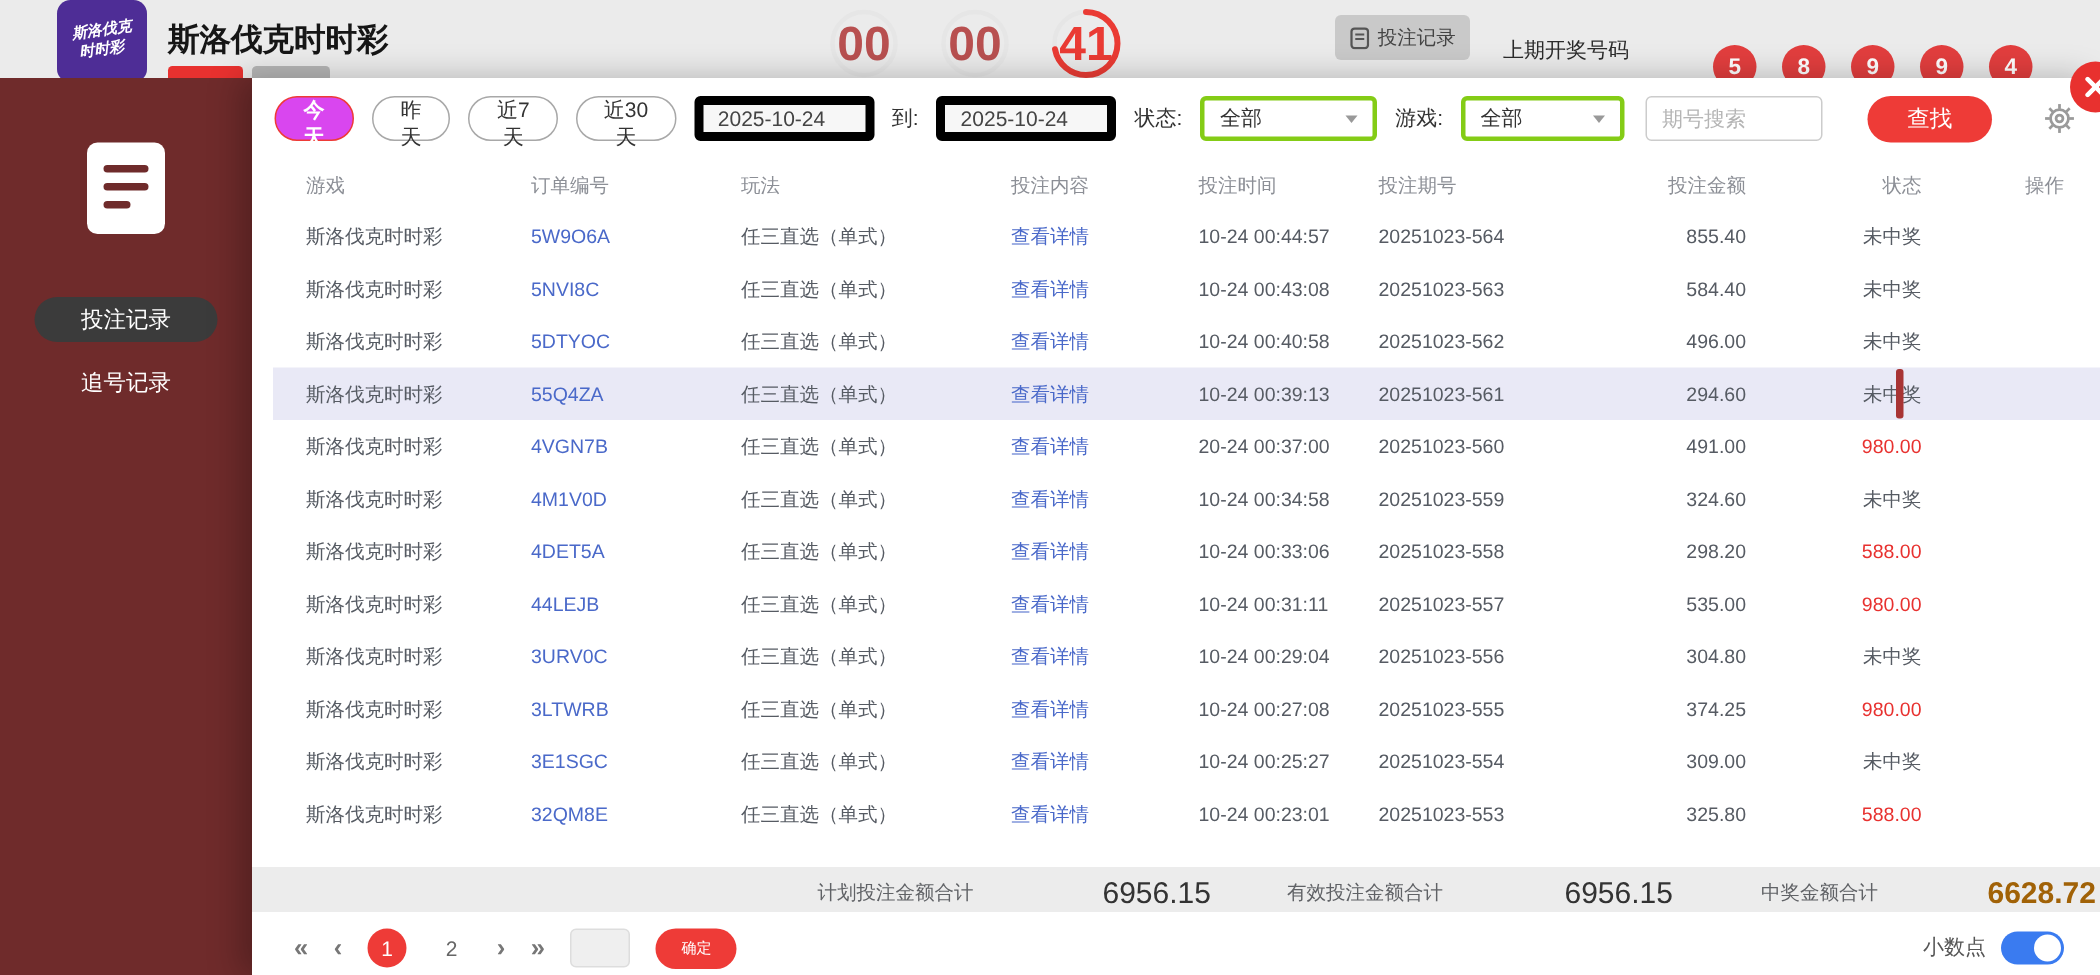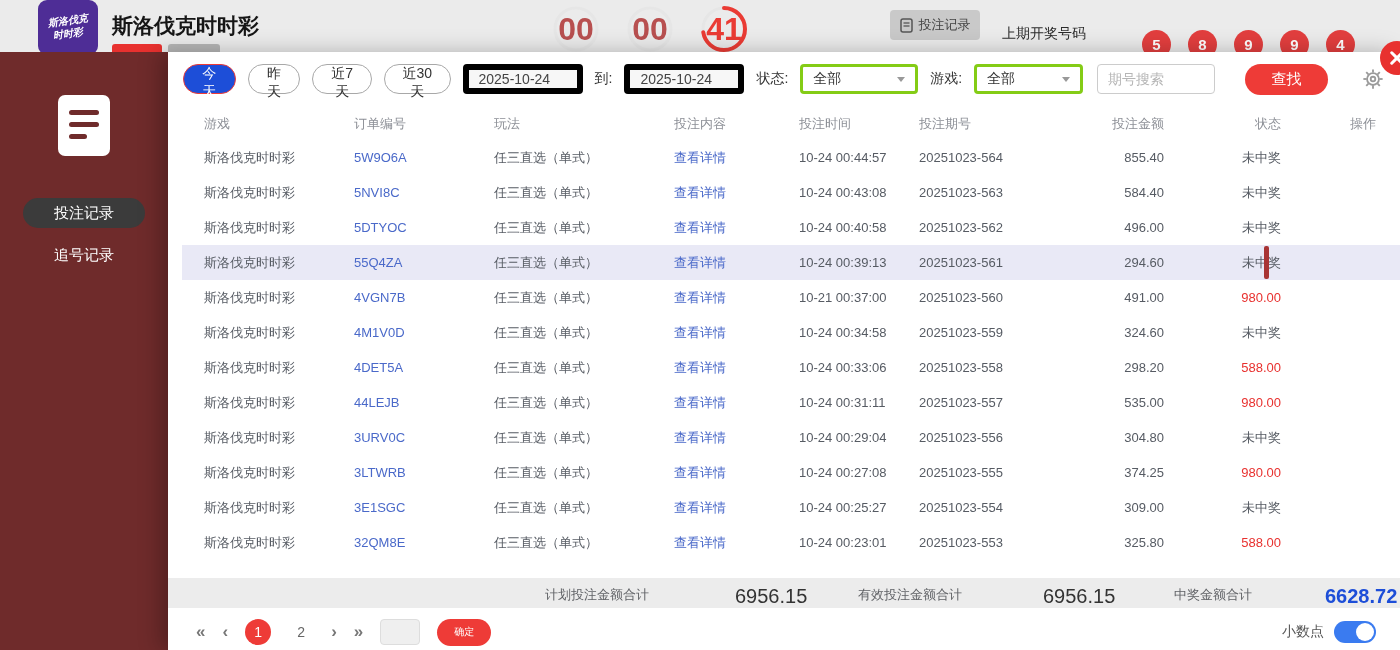--- a/index.html
+++ b/index.html
@@ -39,21 +39,21 @@
 
   
   .modal { position:absolute; left:168px; top:52px; width:1232px; height:598px; background:#fff; z-index:10;
     box-shadow:-8px 0 20px rgba(0,0,0,0.25); }
   .close-btn { position:absolute; left:1212px; top:-11px; width:34px; height:34px; border-radius:50%;
     background:#e8312f; border:none; display:flex; align-items:center; justify-content:center; cursor:pointer; z-index:11; }
 
   .filter-bar { display:flex; align-items:center; height:34px; margin:10px 16px 0 15px; gap:12px; font-size:14px; color:#333; }
   .qbtn { height:30px; padding:0 13px; border-radius:16px; border:1px solid #a8a8a8; background:#fff;
     font-size:14px; color:#333; cursor:pointer; font-family:inherit; }
-  .qbtn.active { background:#1d4ed8; border-color:#ee3b37; color:#fff; }
+  .qbtn.active { background:#d946ef; border-color:#ee3b37; color:#fff;font-weight:bold; }
   .date-input { width:120px; height:30px; border:6px solid #000000; border-radius:4px; background:#f7f7f7;
     padding:0 10px; font-size:14px; color:#444; font-family:inherit; }
   .flabel { white-space:nowrap; color:#333; }
   .select { width:130px; height:30px; border:3px solid #84cc16; border-radius:4px; background:#fff;
     display:flex; align-items:center; justify-content:space-between; padding:0 10px; cursor:pointer; }
   .select.narrow { width:120px; }
   .caret { width:0; height:0; border-left:4px solid transparent; border-right:4px solid transparent; border-top:5px solid #999; }
   .search-input { width:118px; height:30px; border:1px solid #ccc; border-radius:4px; background:#fff;
     padding:0 10px; font-size:14px; color:#444; font-family:inherit; margin-left:2px; }
   .search-input::placeholder { color:#b5b5b5; }
@@ -69,21 +69,21 @@
   .trow { height:35px; font-size:13px; color:#565b63; }
   .trow.highlight { background:#e9e9f6; }
   .td.link { color:#4a69c9; cursor:pointer; }
   .td.amount, .td.status { text-align:right; }
   .td.status.win { color:#e8312f; }
   .scroll-thumb { position:absolute; left:1096px; top:194px; width:5px; height:33px; background:#a83434; border-radius:2px; cursor:pointer; }
 
   .summary { position:relative; height:30px; margin-top:18px; background:#ececec; font-size:13px; color:#606266; }
   .summary span { position:absolute; top:8px; }
   .sum-val { color:#333; font-size:20px; top:7px !important; }
-  .sum-win { color:#1d4ed8; font-weight:bold; }
+  .sum-win { color:#a16207; font-weight:bold; }
 
   .pager { display:flex; align-items:center; height:36px; margin:6px 16px 0 28px; gap:17px; color:#777; }
   .pg-nav { font-size:17px; font-weight:bold; color:#777; cursor:pointer; background:none; border:none; font-family:inherit; }
   .pg-num { width:26px; height:26px; border-radius:50%; display:flex; align-items:center; justify-content:center;
     font-size:14px; color:#666; cursor:pointer; }
   .pg-num.active { background:#ee3b37; color:#fff; }
   .pg-input { width:40px; height:26px; background:#efefef; border:1px solid #ddd; border-radius:4px; }
   .pg-confirm { width:54px; height:27px; background:#ee3b37; border:none; border-radius:14px; color:#ffffff;
     font-size:10px; cursor:pointer; font-family:inherit; }
   .decimal { margin-left:auto; display:flex; align-items:center; gap:10px; margin-right:8px; }
@@ -253,21 +253,21 @@
     <div class="td">20251023-561</div>
     <div class="td amount">294.60</div>
     <div class="td status">未中奖</div>
     <div class="td col-act"></div>
   </div>
       <div class="grid trow">
     <div class="td">斯洛伐克时时彩</div>
     <div class="td link">4VGN7B</div>
     <div class="td">任三直选（单式）</div>
     <div class="td link">查看详情</div>
-    <div class="td">10-21 00:37:00</div>
+    <div class="td">20-24 00:37:00</div>
     <div class="td">20251023-560</div>
     <div class="td amount">491.00</div>
     <div class="td status win">980.00</div>
     <div class="td col-act"></div>
   </div>
       <div class="grid trow">
     <div class="td">斯洛伐克时时彩</div>
     <div class="td link">4M1V0D</div>
     <div class="td">任三直选（单式）</div>
     <div class="td link">查看详情</div>

